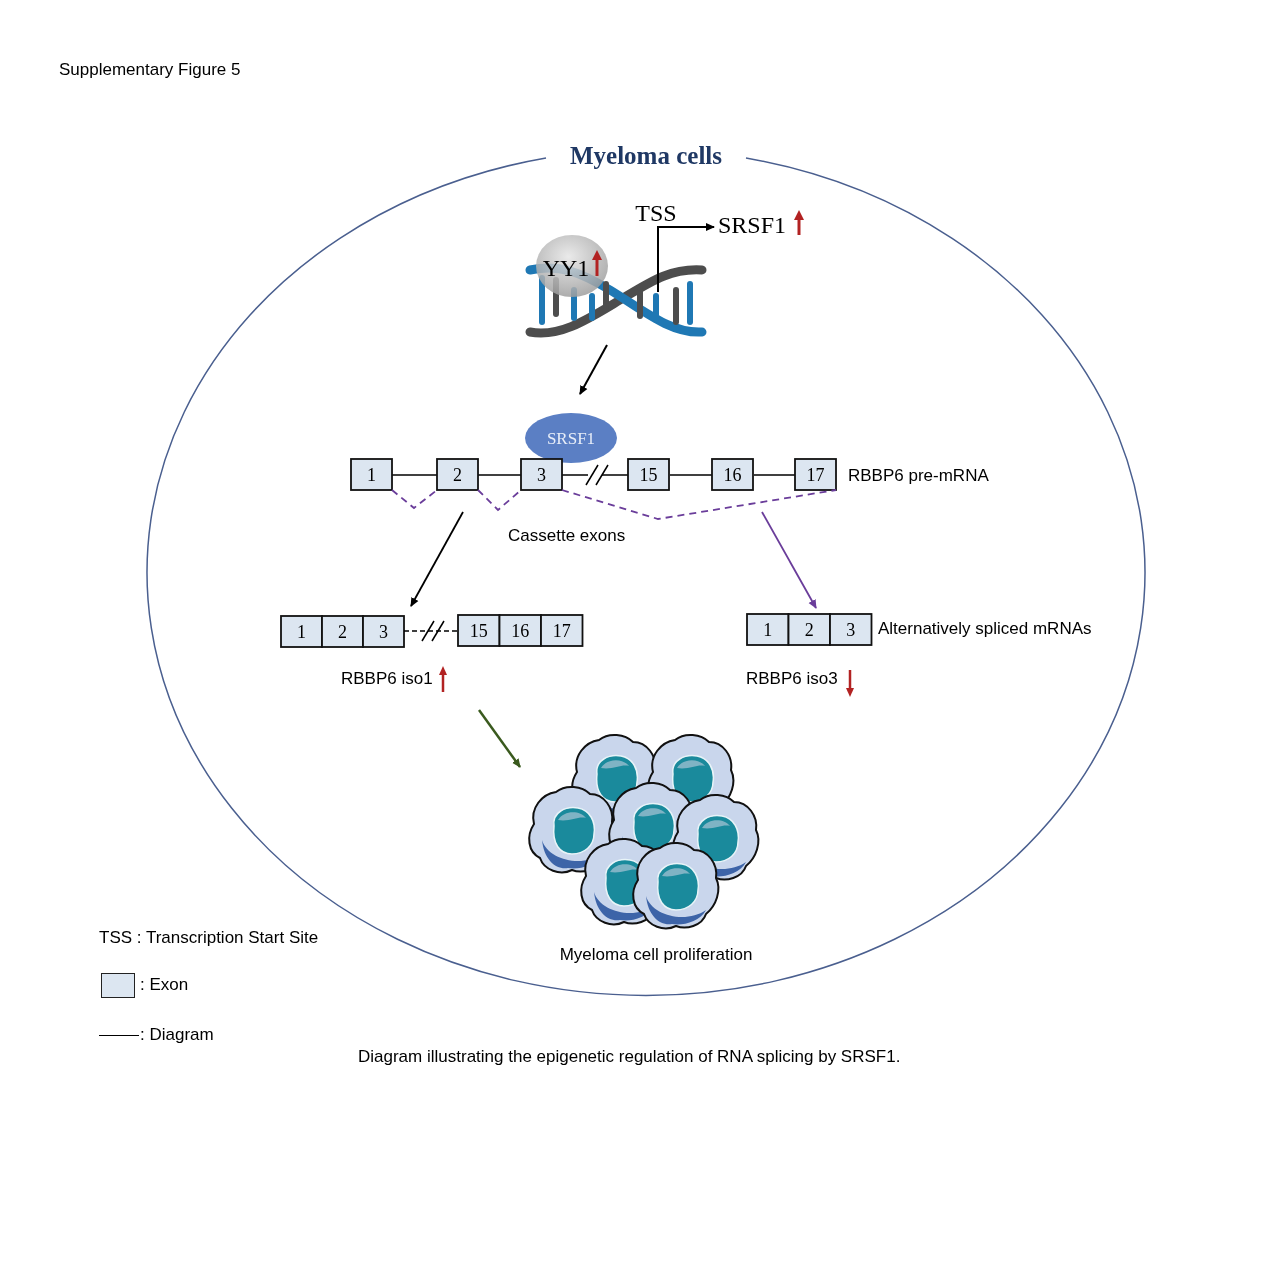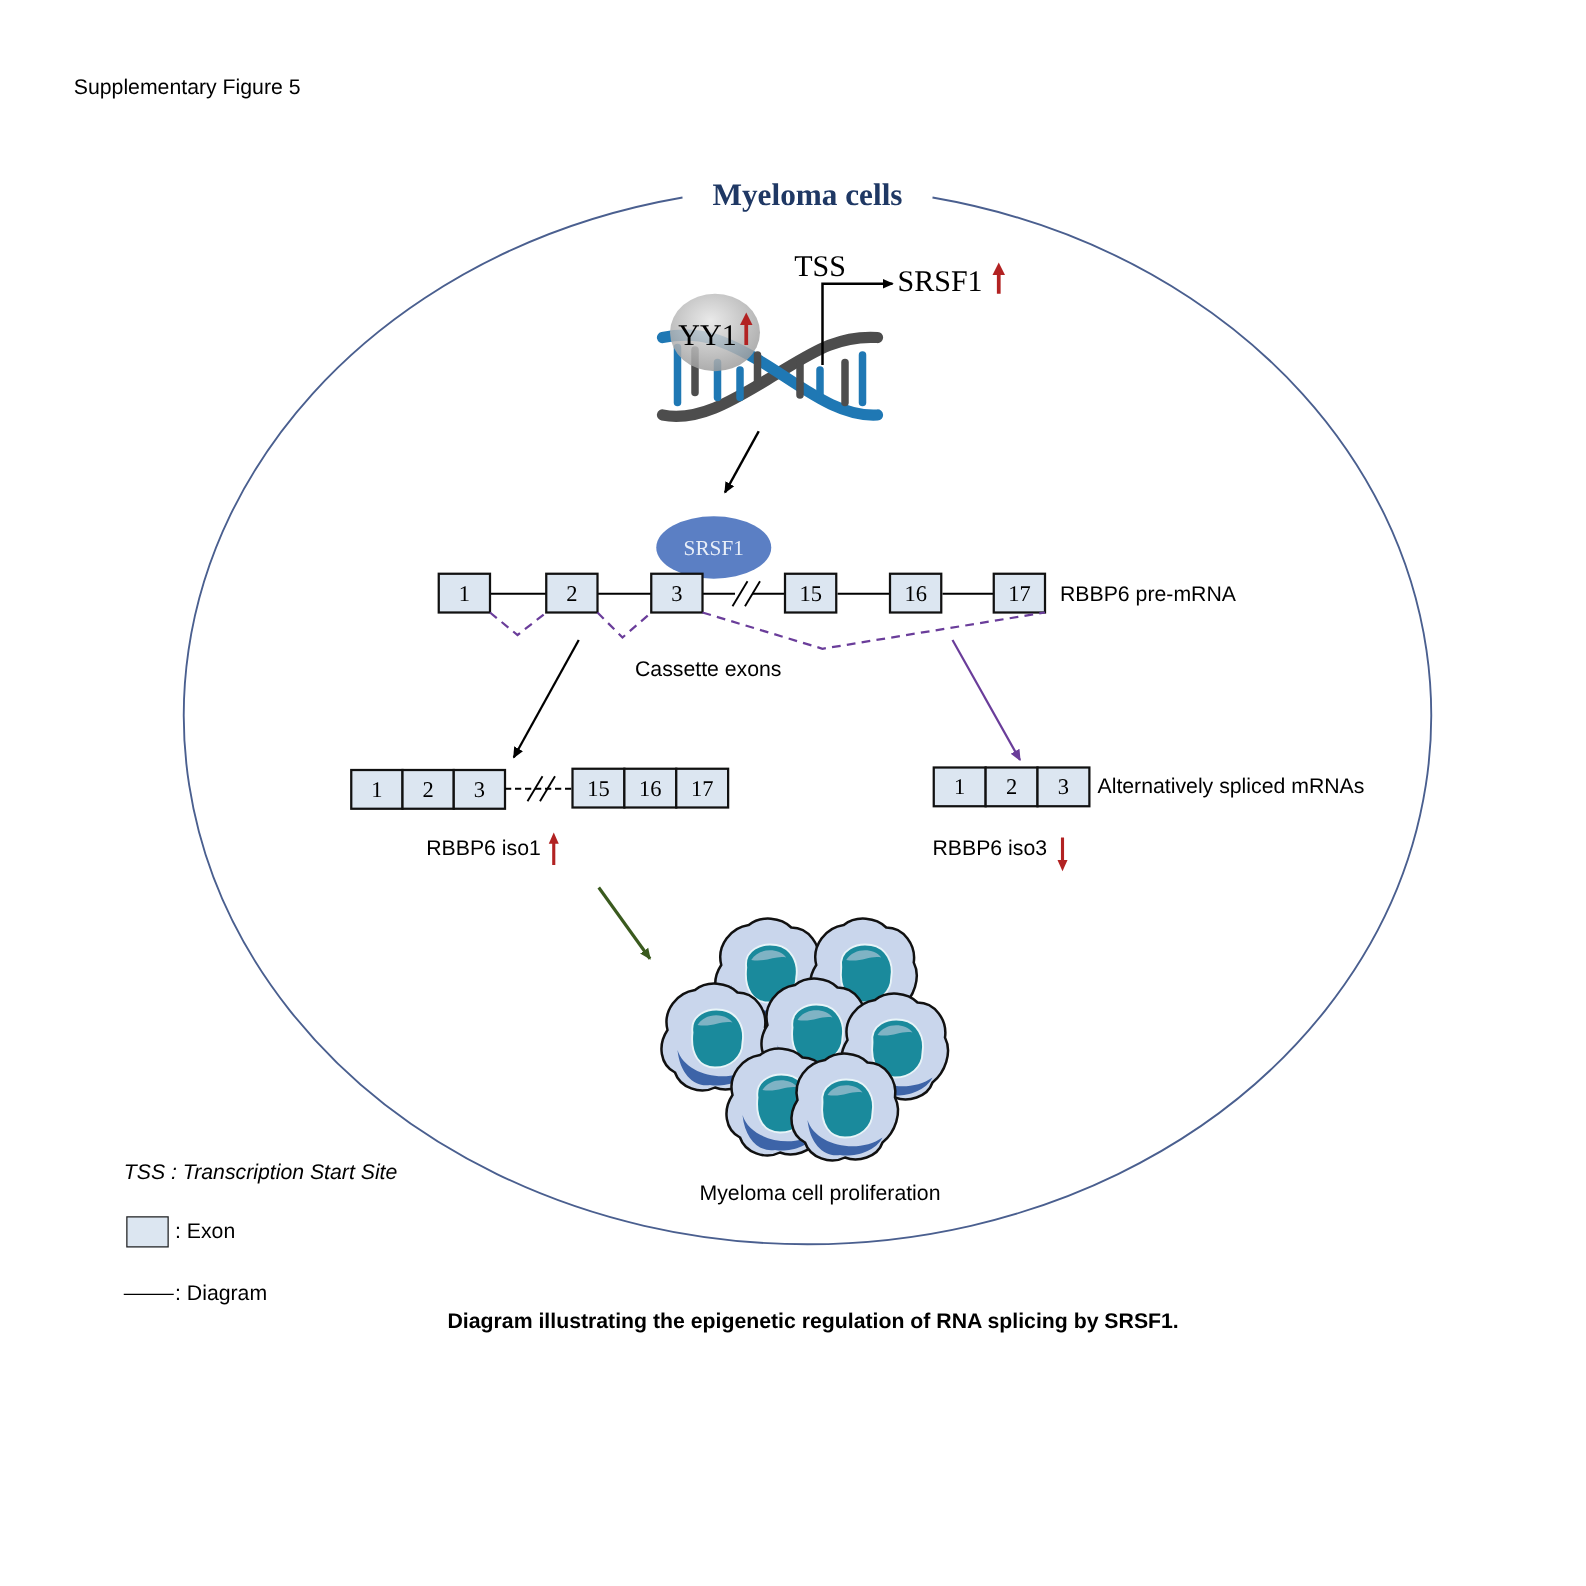--- a/index.html
+++ b/index.html
@@ -1,21 +1,21 @@
 <!DOCTYPE html>
 <html><head>
 <meta charset="utf-8">
 <style>
   html,body{margin:0;padding:0;background:#ffffff;}
   body{width:1269px;height:1269px;position:relative;overflow:hidden;font-family:"Liberation Sans",sans-serif;color:#000;}
   .abs{position:absolute;white-space:nowrap;}
   #fig-label{left:59px;top:29px;font-size:17px;margin-top:31px;}
   #diagram{position:absolute;left:0;top:0;}
-  #caption{left:358px;top:1047px;font-size:17px;font-weight:bold;}
-  #legend-tss{left:99px;top:928px;font-size:17px;font-style:italic;}
+  #caption{left:358px;top:1047px;font-size:17px;}
+  #legend-tss{left:99px;top:928px;font-size:17px;}
   #legend-exon-label{left:140px;top:975px;font-size:17px;text-align:center;}
   #legend-intron-label{left:140px;top:1025px;font-size:17px;}
   .legend-exon-box{position:absolute;left:101px;top:973px;width:32px;height:23px;background:#dce6f1;border:1.5px solid #222;}
   .legend-intron-line{position:absolute;left:99px;top:1035px;width:40px;height:0;border-top:1.5px solid #000;}
 </style>
 </head>
 <body>
 
 <div class="abs" id="fig-label">Supplementary Figure 5</div>
 

